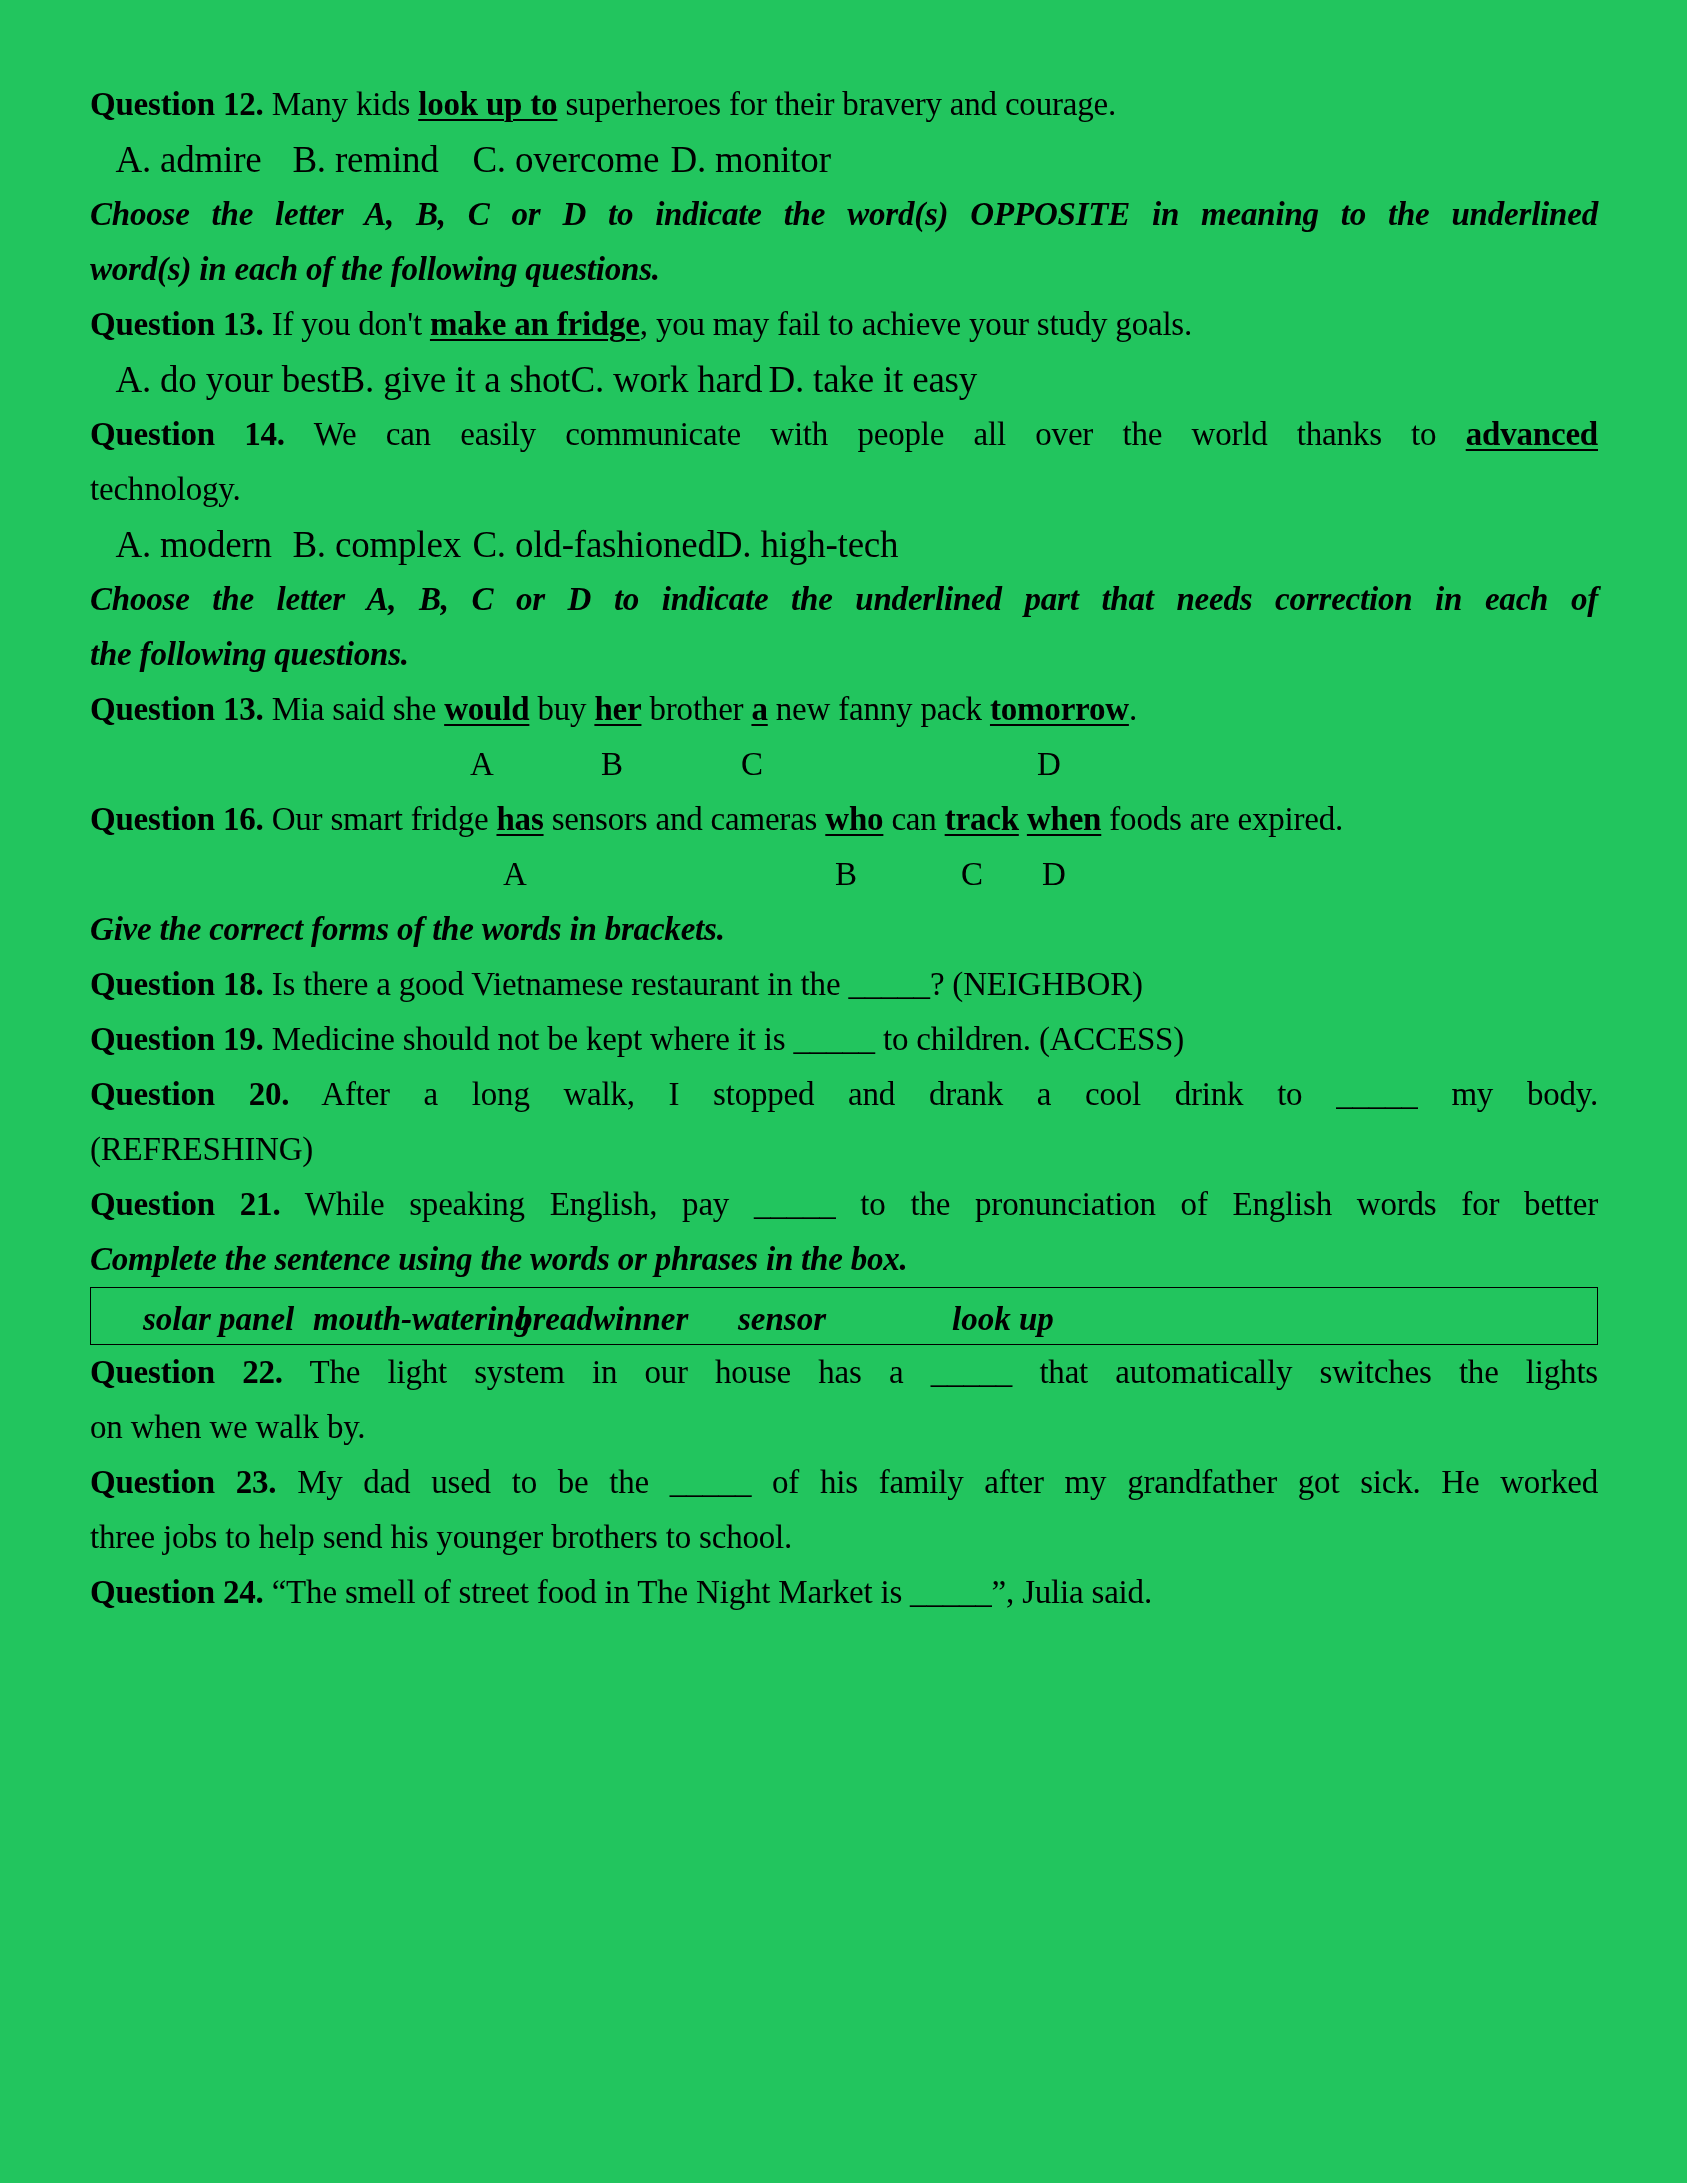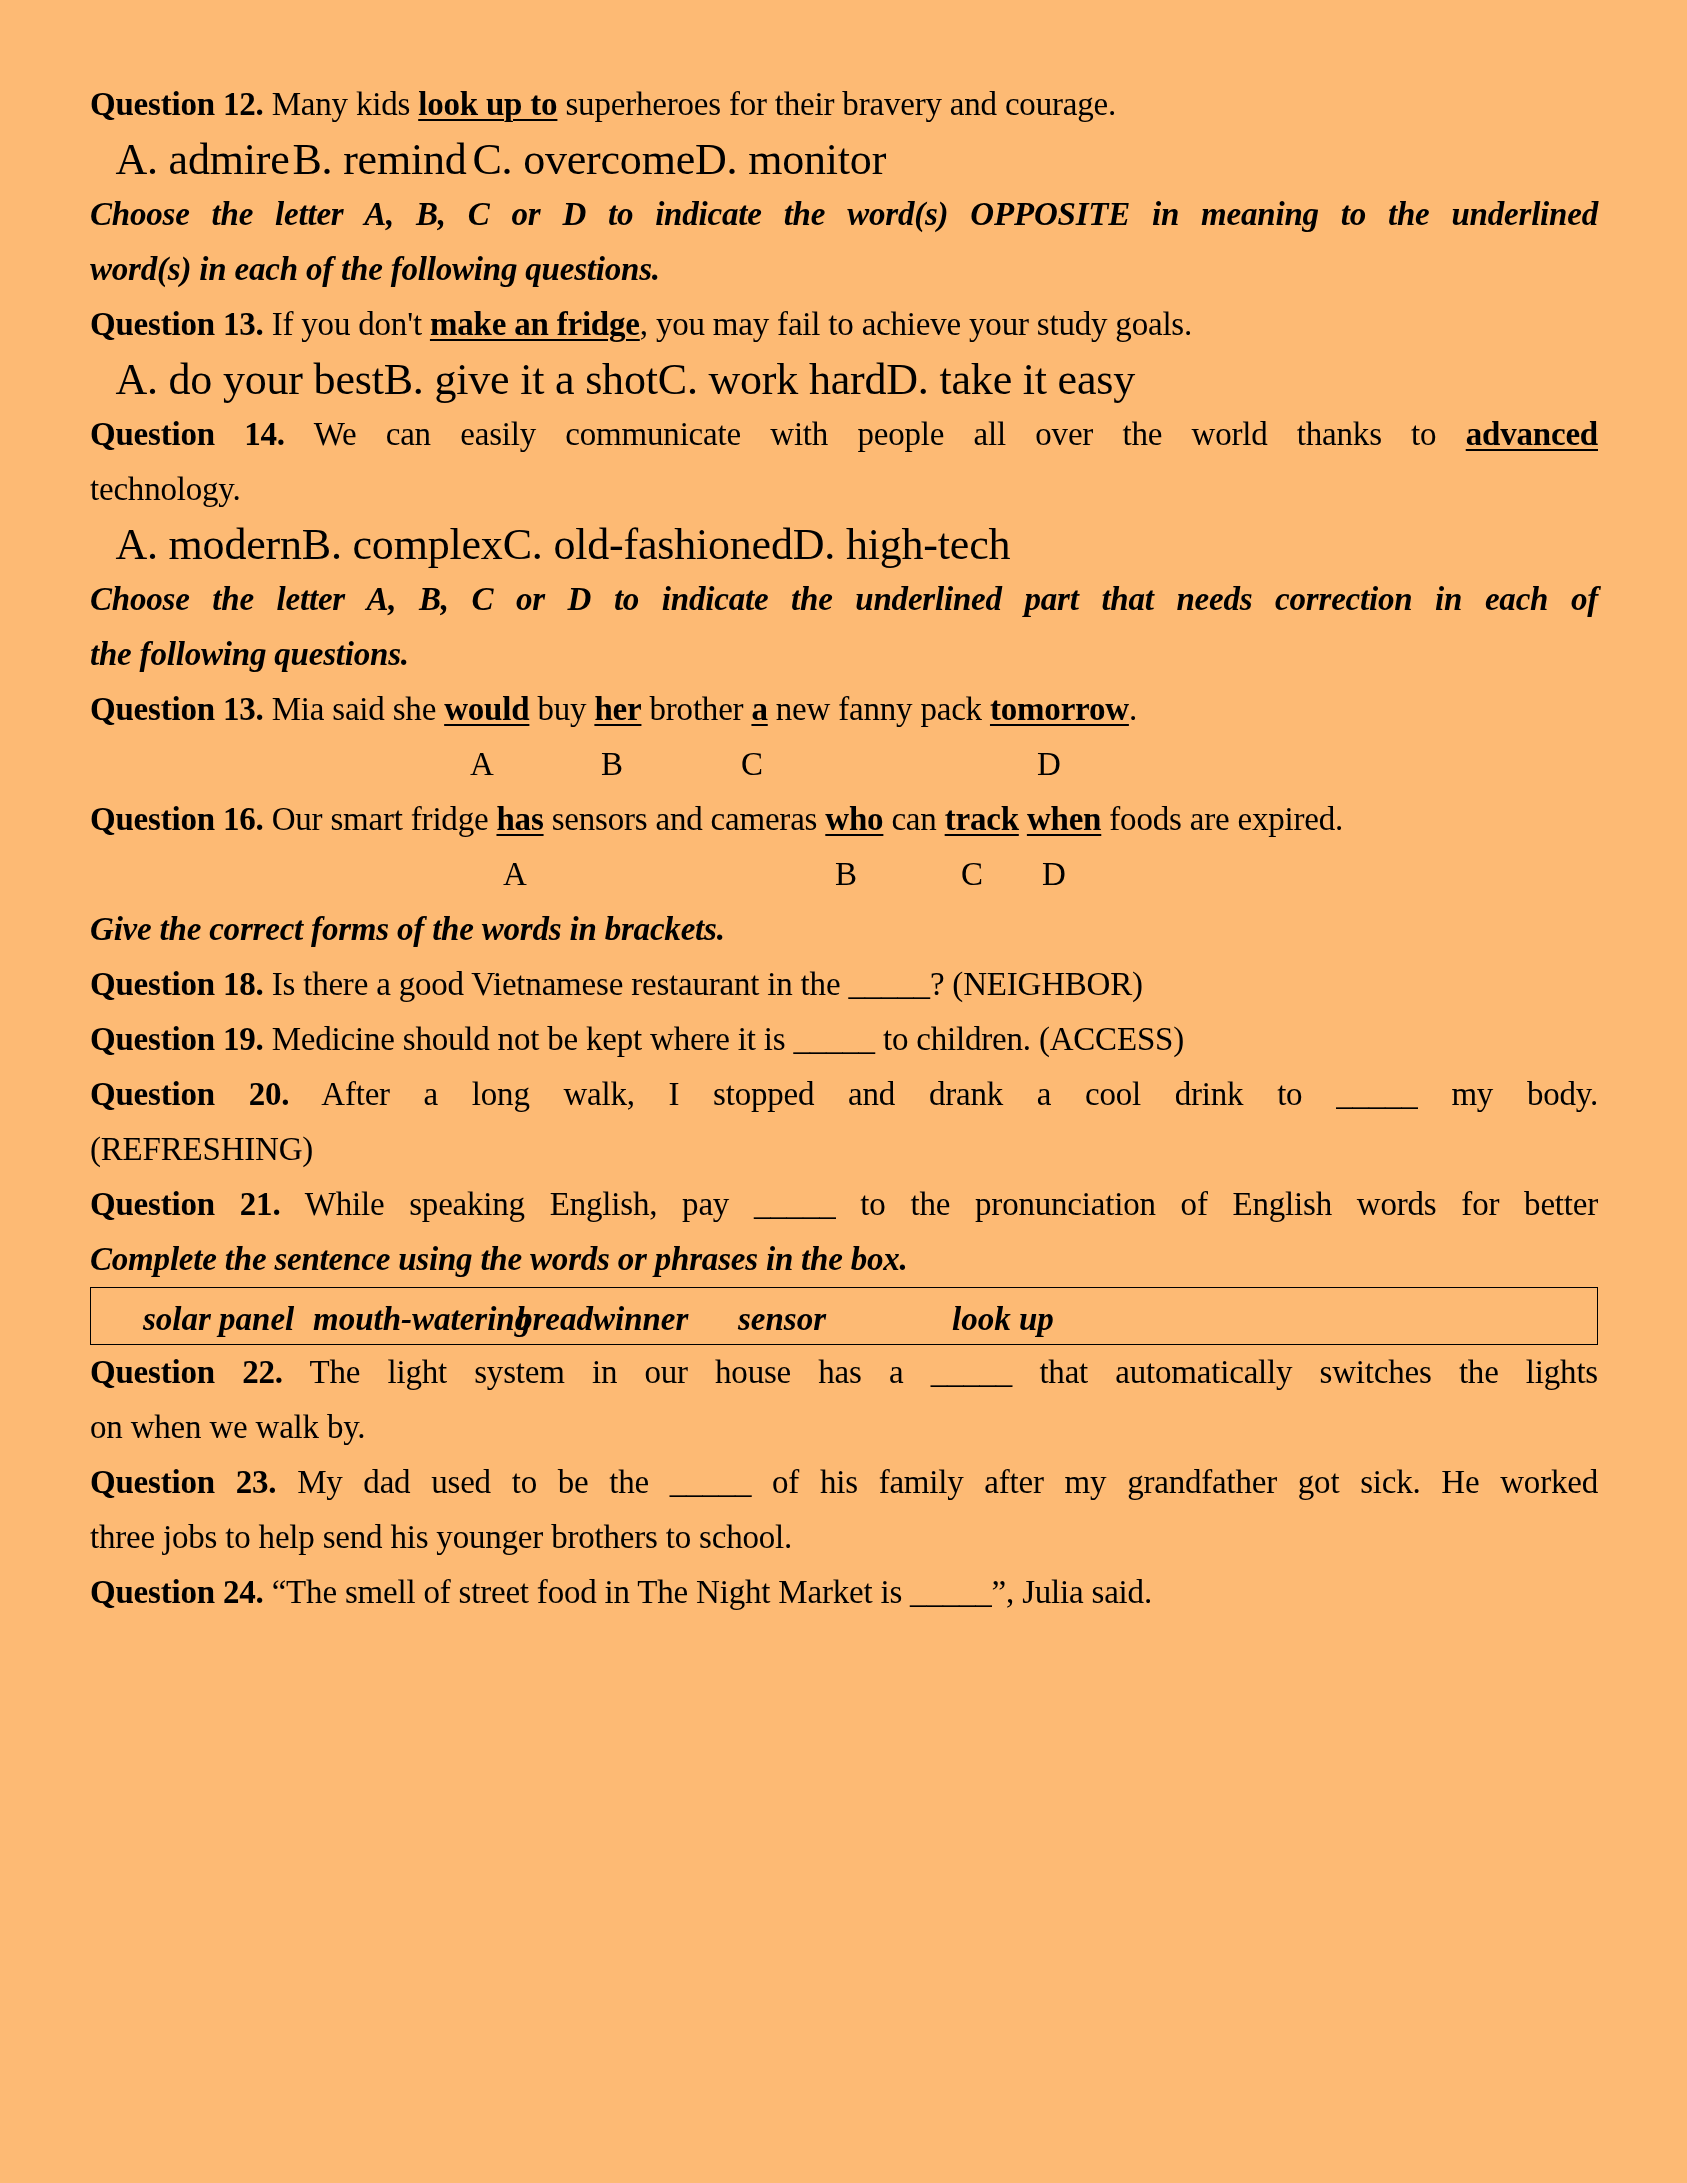--- a/index.html
+++ b/index.html
@@ -9,21 +9,21 @@
   body {
     width: 1687px;
     height: 2183px;
     overflow: hidden;
     font-family: "Liberation Serif", "DejaVu Serif", serif;
     color: #000000;
   }
   .page {
     width: 1687px;
     height: 2183px;
-    background: #fdba74;
+    background: #22c55e;
     position: relative;
   }
   .content {
     position: relative;
     margin: 0 90px;
     width: 1508px;
     padding-top: 77px;
   }
   .line {
     font-size: 33px;
@@ -37,21 +37,21 @@
   }
   .b { font-weight: bold; }
   .i { font-style: italic; }
   .u {
     text-decoration: underline;
     text-decoration-thickness: 2.4px;
     text-underline-offset: 4px;
   }
   .opts {
     display: flex;
-    font-size: 44px;
+    font-size: 37px;
     line-height: 55px;
     padding-left: 25.4px;
     letter-spacing: -0.2px;
   }
   .opts span { flex: 0 0 auto; }
   .opts span:nth-child(1) { min-width: 177px; }
   .opts span:nth-child(2) { min-width: 180px; }
   .opts span:nth-child(3) { min-width: 198px; }
   .letters {
     position: relative;

